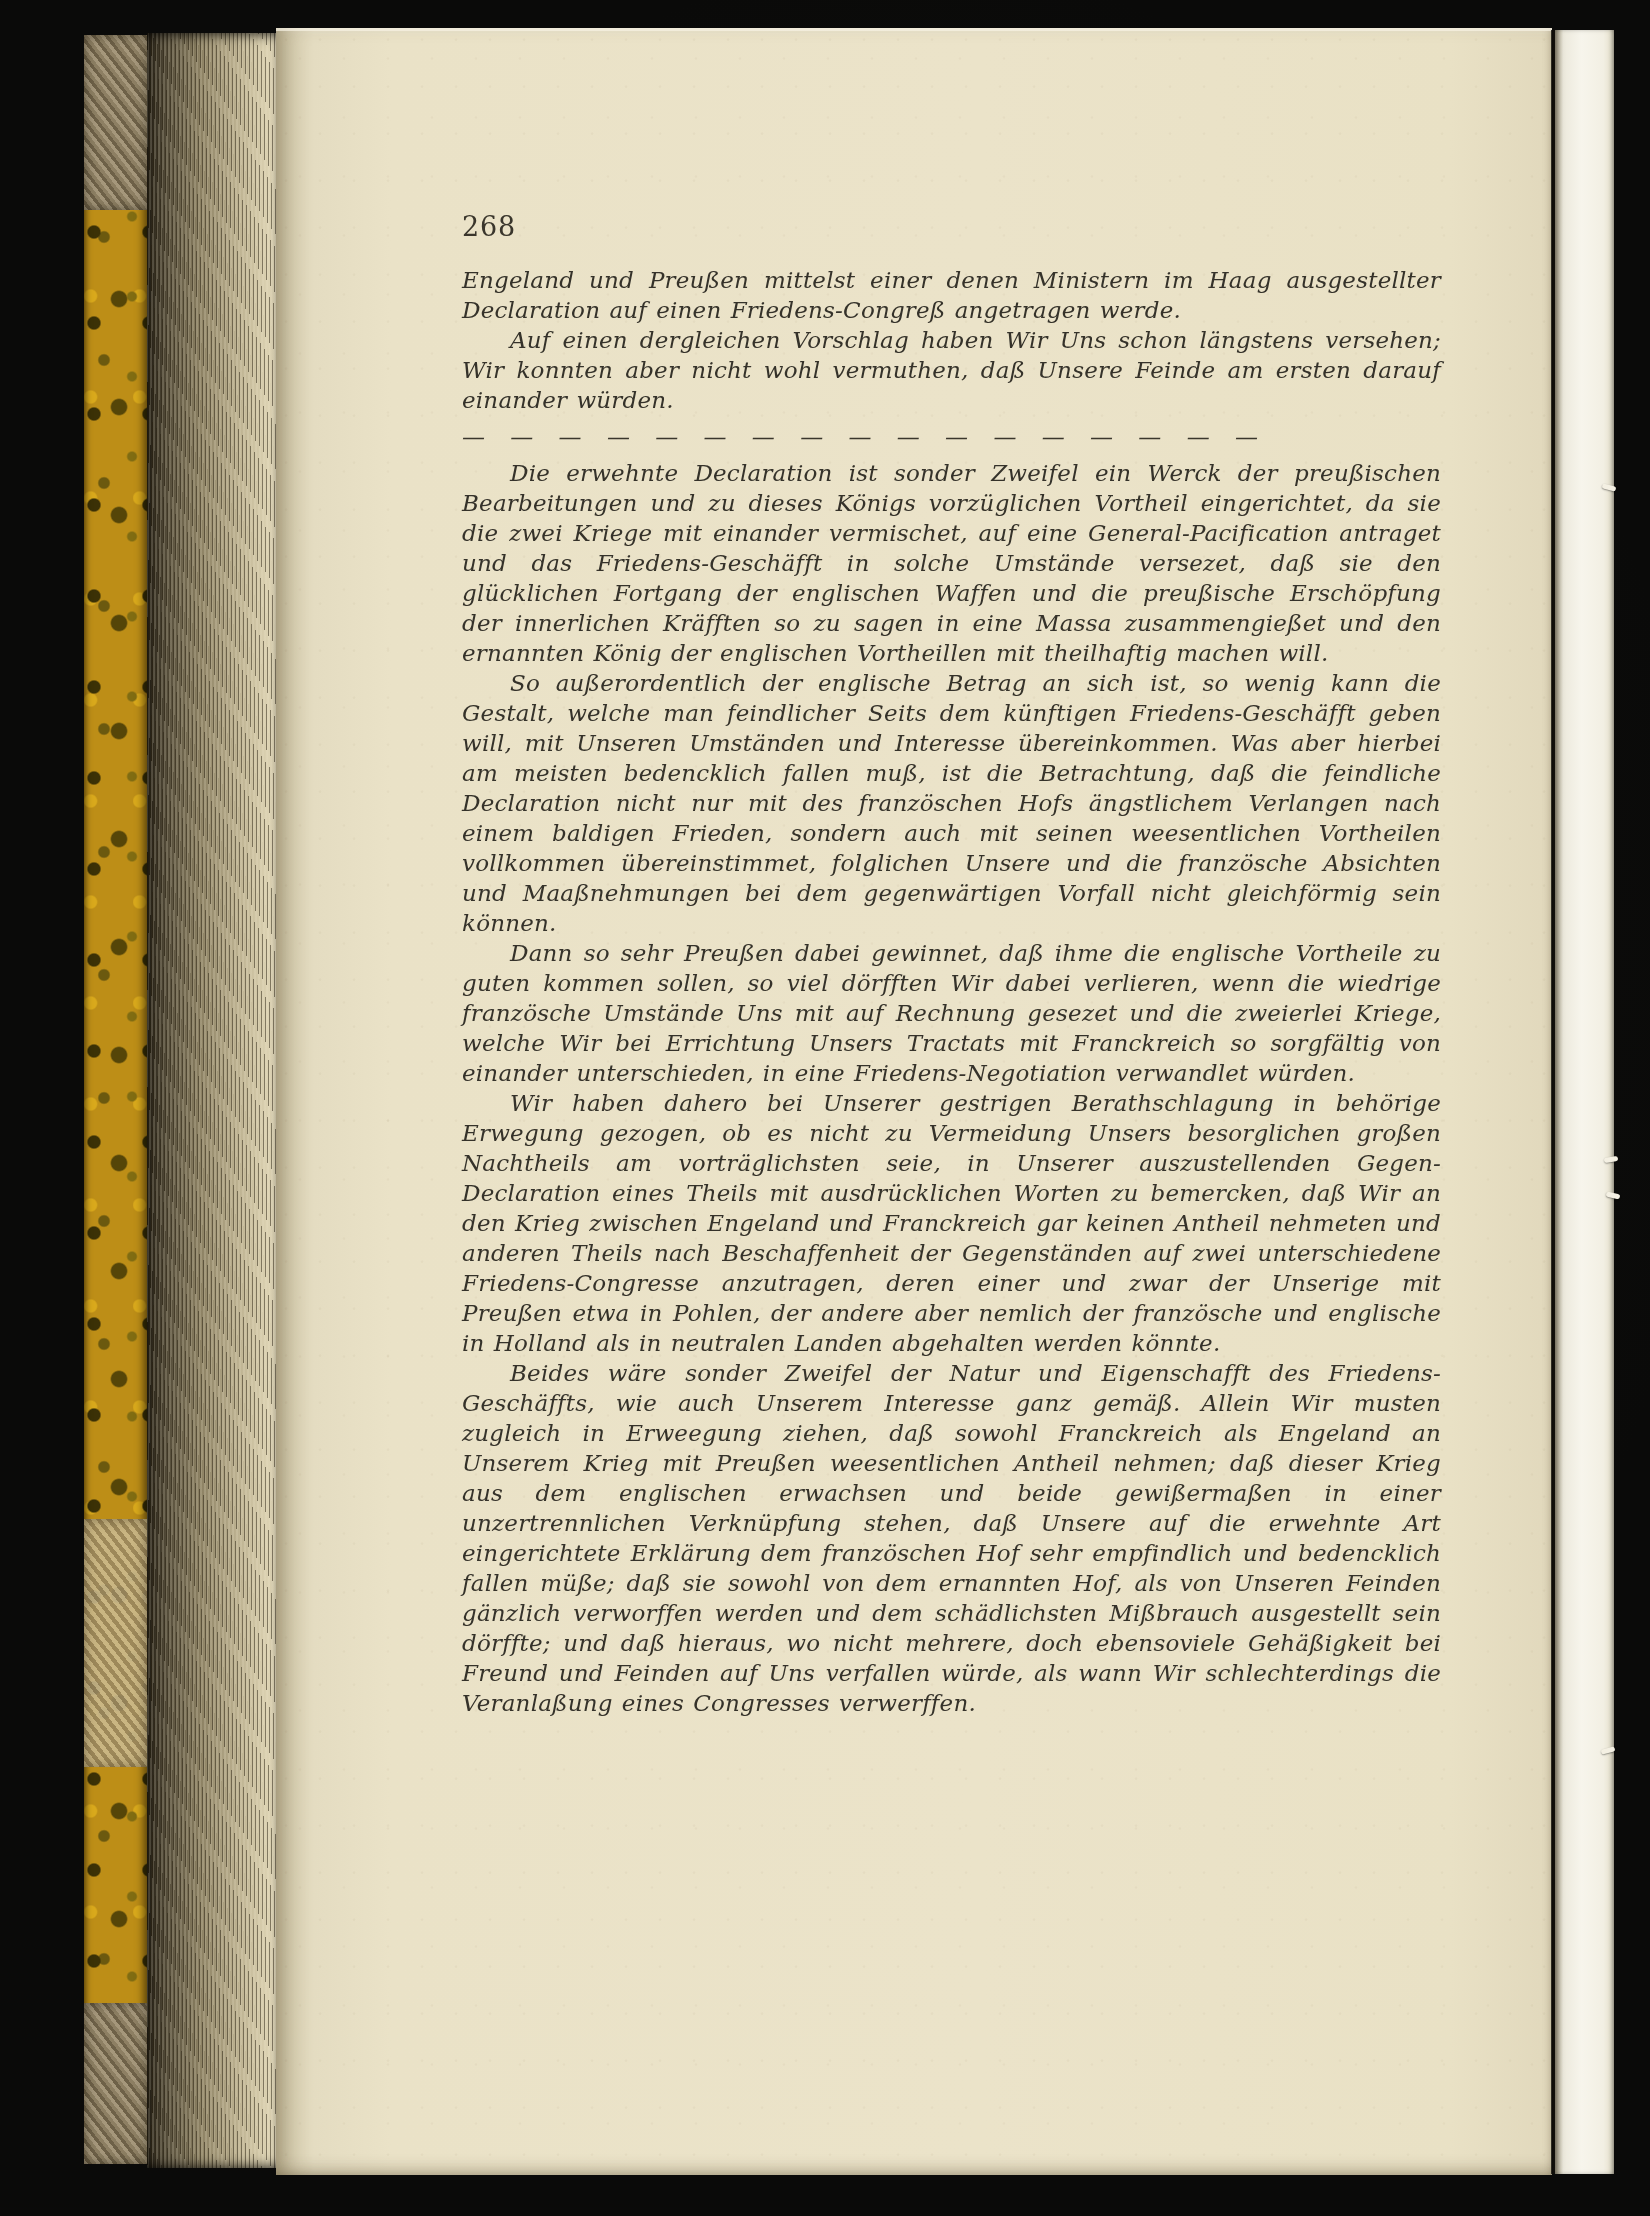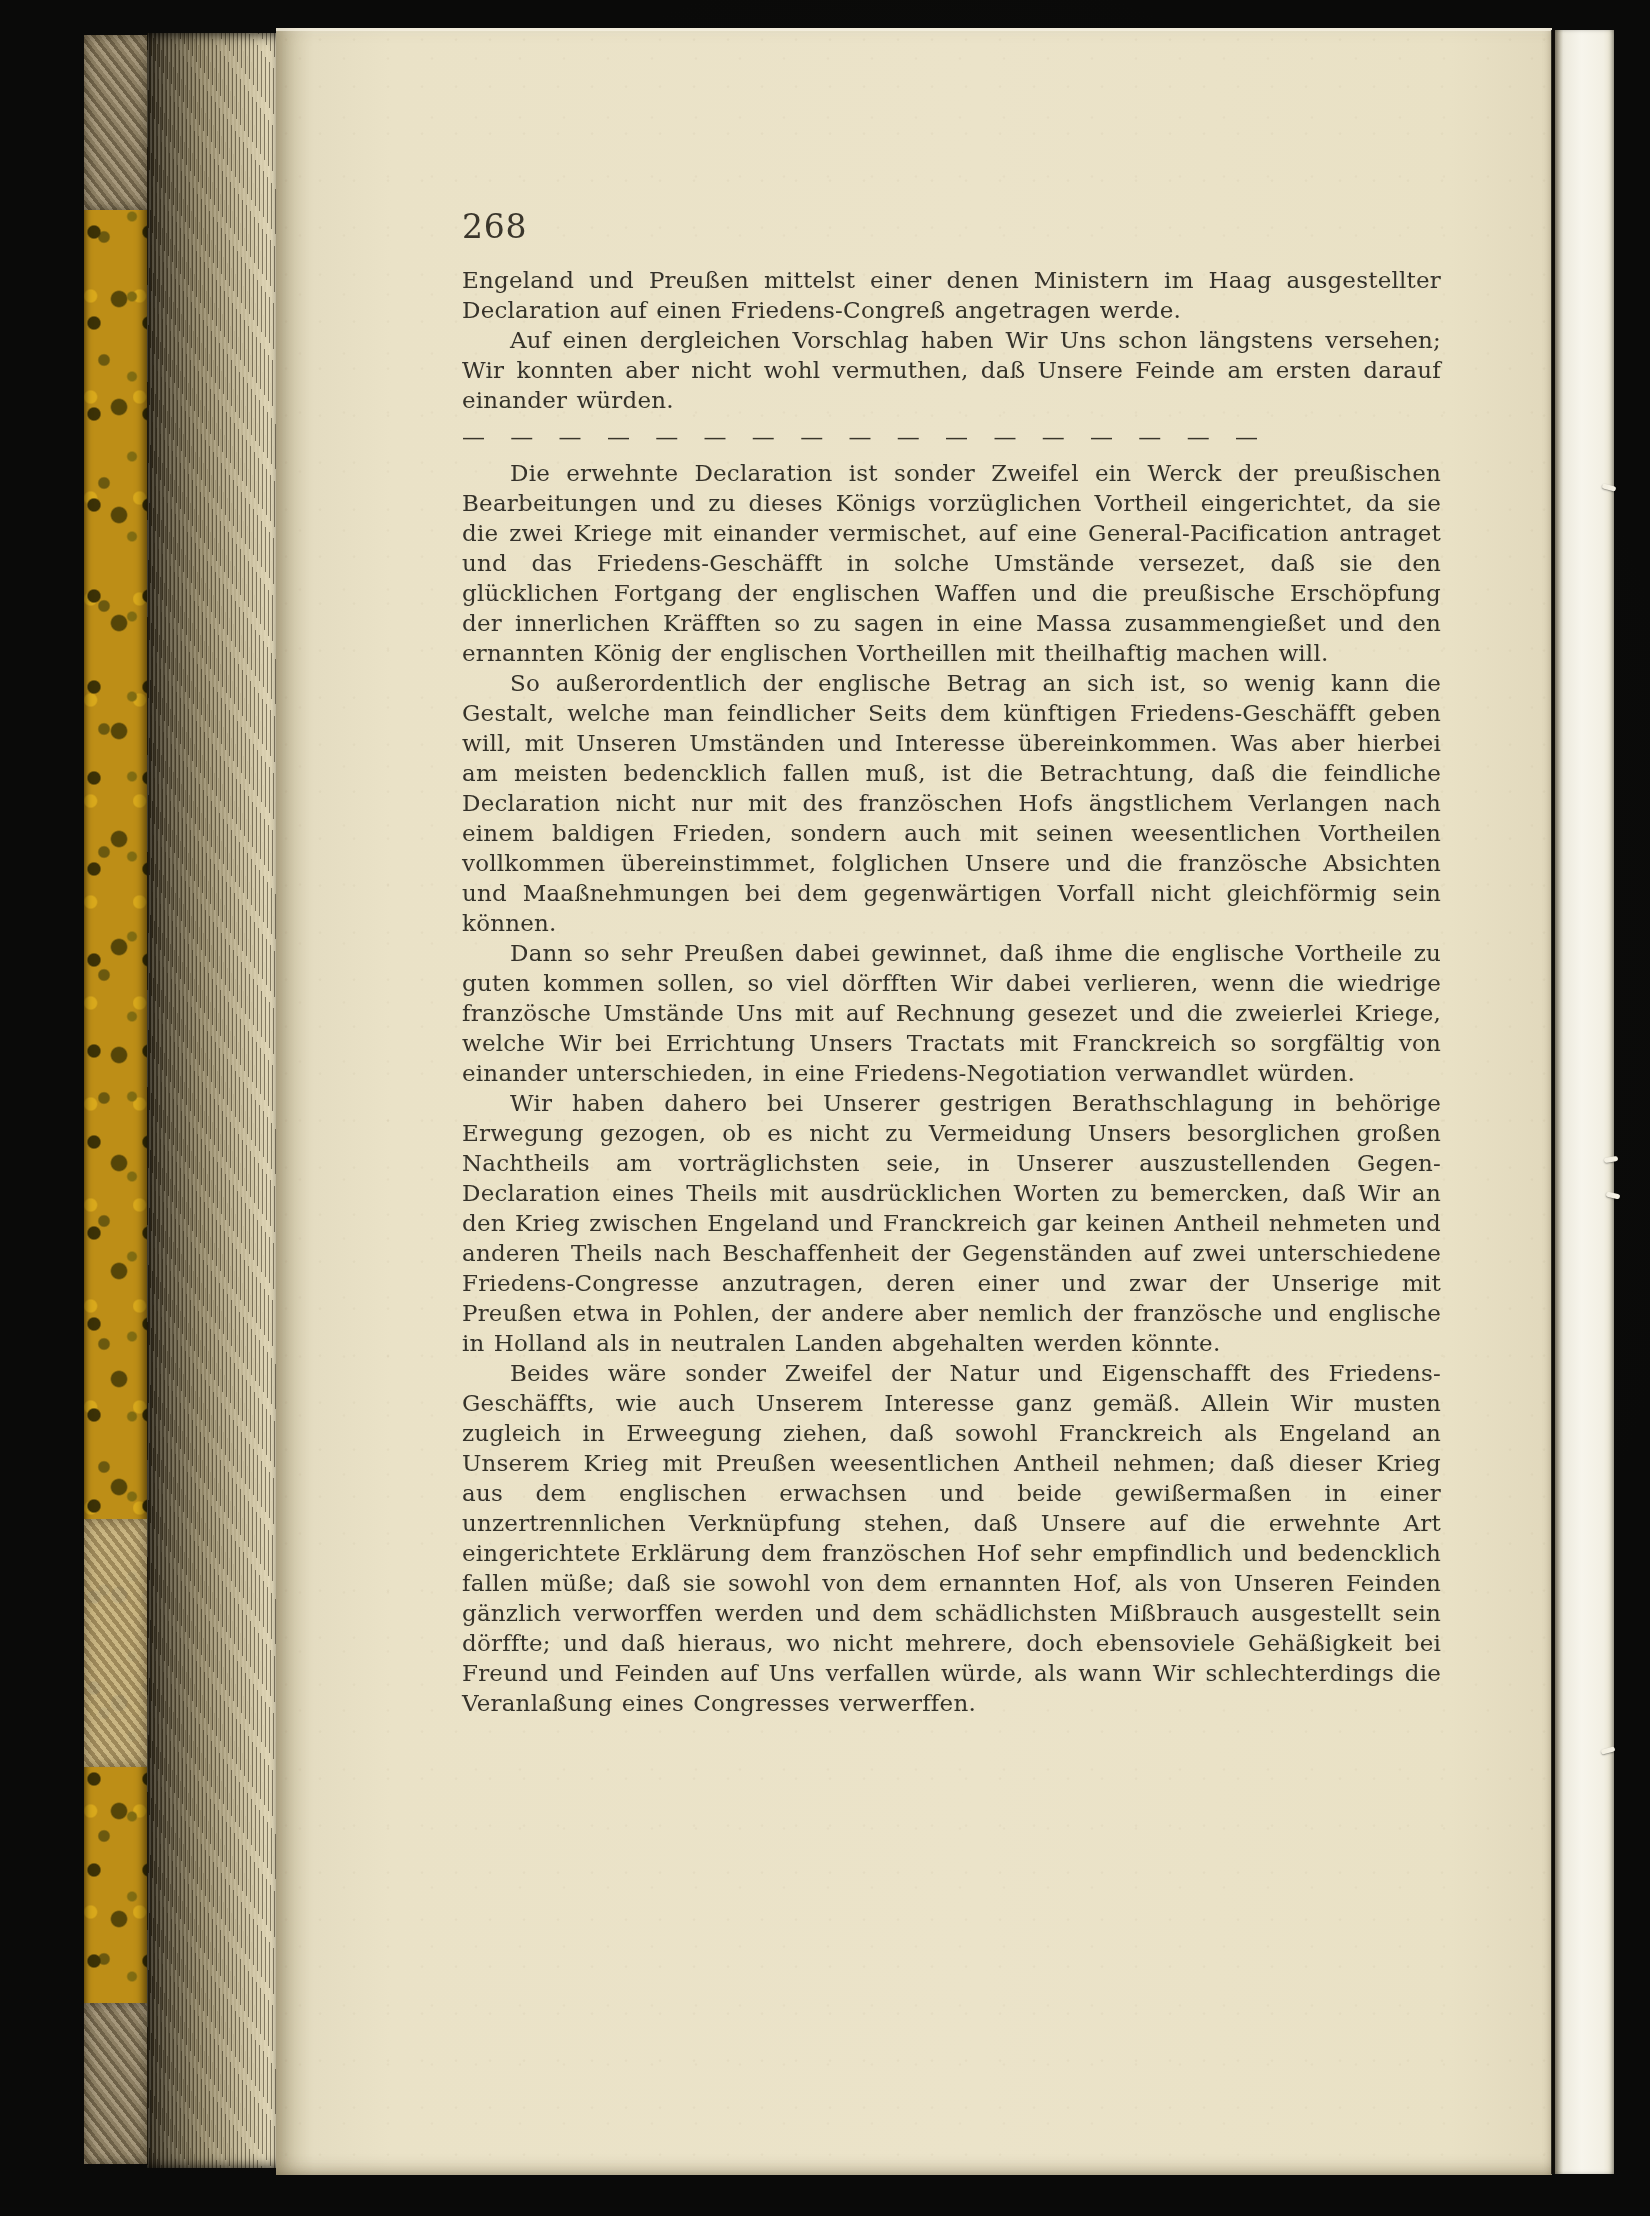--- a/index.html
+++ b/index.html
@@ -90,27 +90,27 @@
   }
 
   
   .text-block {
     position: absolute;
     left: 186px; top: 185px;
     width: 979px;
     color: #35322a;
   }
   .page-number {
-    font-size: 33px;
+    font-size: 27px;
     letter-spacing: 0.8px;
     color: #3a362c;
     margin-bottom: 24px;
     line-height: 28px;
   }
-  .paragraphs { margin-top: 23px; }
+  .paragraphs { margin-top: 23px; font-style: italic; }
   .para {
     margin: 0;
     font-size: 23px;
     line-height: 30px;
     text-align: justify;
     letter-spacing: 0.2px;
     word-spacing: 1.7px;
     hyphens: auto;
   }
   .para.indent { text-indent: 48px; }

